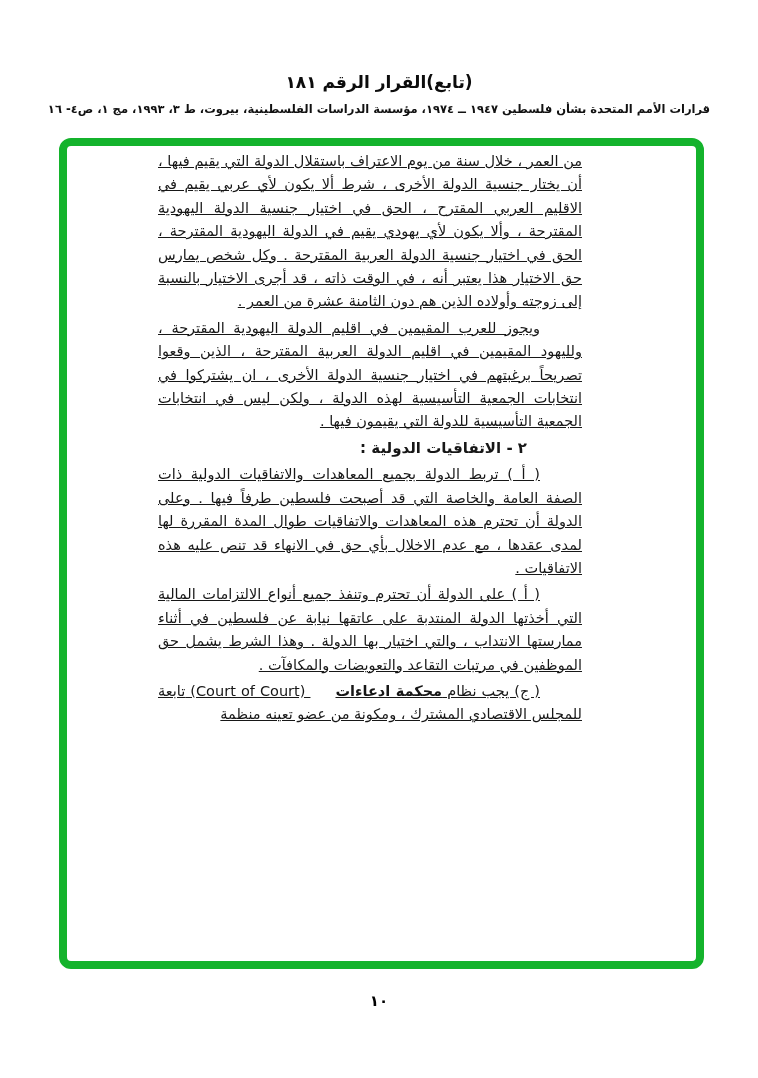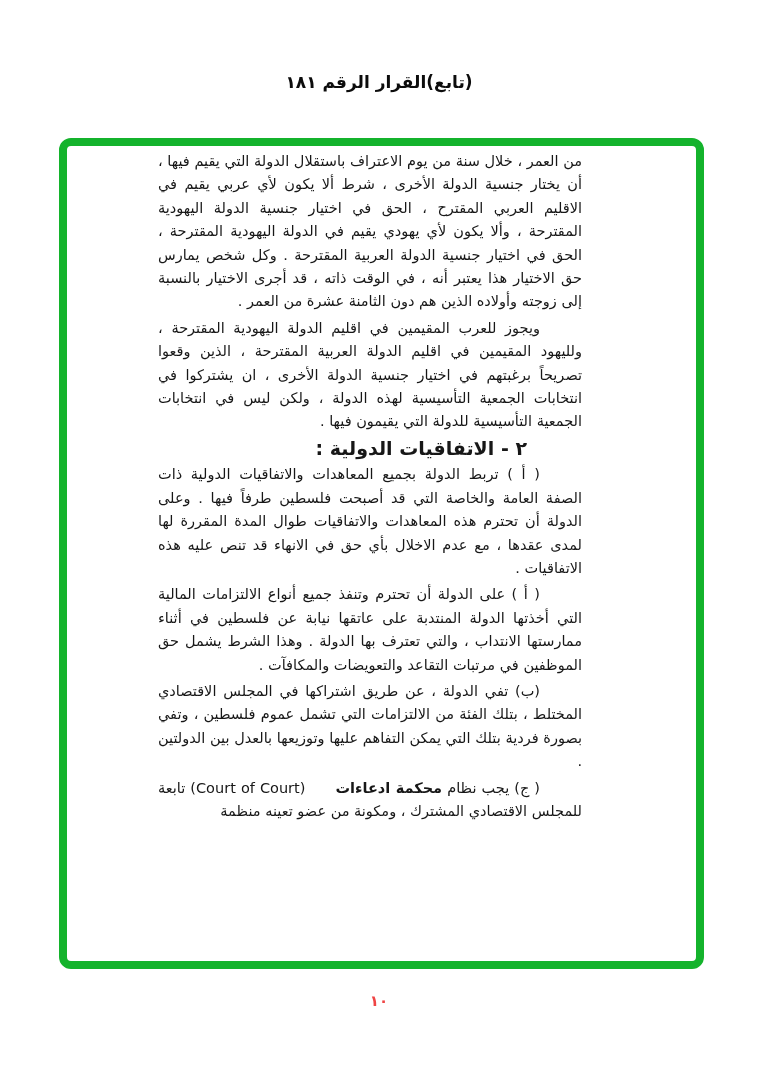--- a/index.html
+++ b/index.html
@@ -20,47 +20,47 @@
   .frame {
     position:absolute; left:59px; top:138px; width:645px; height:831px;
     box-sizing:border-box; border:8px solid #14b32c; border-radius:12px;
     background:transparent;
   }
   .doc-body {
     position:absolute; left:158px; top:150px; width:424px;
     direction:rtl; text-align:justify;
     font-size:14.5px; line-height:23.4px; color:#171717;
   }
-  .doc-body p { margin:0 0 3px 0; text-indent:42px; }
+  .doc-body p { margin:0 0 3px 0; text-indent:42px;text-decoration:underline; }
   .doc-body p.p-cont { text-indent:0; }
   .doc-body h3 {
     margin:3px 55px 3px 0; padding:0;
-    font-size:19px; font-weight:bold; line-height:23.4px;
+    font-size:15px; font-weight:bold; line-height:23.4px;
   }
   .doc-body .bold { font-weight:bold;margin-left:25px; }
   .page-number {
     position:absolute; top:992px; left:0; right:0;
-    text-align:center; font-size:15px; font-weight:bold; color:#ef4444;
+    text-align:center; font-size:15px; font-weight:bold; color:#000000;
   }
 </style>
 </head>
 <body>
 
 <div class="page">
 
   <div class="header-title">(تابع)القرار الرقم ١٨١</div>
 
+  <div class="header-citation">قرارات الأمم المتحدة بشأن فلسطين ١٩٤٧ ــ ١٩٧٤، مؤسسة الدراسات الفلسطينية، بيروت، ط ٣، ١٩٩٣، مج ١، ص٤- ١٦</div>
 
   <div class="frame" style="border-color: rgb(20, 179, 44);"></div>
 
   <div class="doc-body">
       <p class="p-cont"><span>من العمر ، خلال سنة من يوم الاعتراف باستقلال الدولة التي يقيم فيها ، أن يختار جنسية الدولة الأخرى ، شرط ألا يكون لأي عربي يقيم في الاقليم العربي المقترح ، الحق في اختيار جنسية الدولة اليهودية المقترحة ، وألا يكون لأي يهودي يقيم في الدولة اليهودية المقترحة ، الحق في اختيار جنسية الدولة العربية المقترحة . وكل شخص يمارس حق الاختيار هذا يعتبر أنه ، في الوقت ذاته ، قد أجرى الاختيار بالنسبة إلى زوجته وأولاده الذين هم دون الثامنة عشرة من العمر .</span></p>
       <p><span>ويجوز للعرب المقيمين في اقليم الدولة اليهودية المقترحة ، ولليهود المقيمين في اقليم الدولة العربية المقترحة ، الذين وقعوا تصريحاً برغبتهم في اختيار جنسية الدولة الأخرى ، ان يشتركوا في انتخابات الجمعية التأسيسية لهذه الدولة ، ولكن ليس في انتخابات الجمعية التأسيسية للدولة التي يقيمون فيها .</span></p>
       <h3><span>٢ - الاتفاقيات الدولية :</span></h3>
       <p><span>( أ ) تربط الدولة بجميع المعاهدات والاتفاقيات الدولية ذات الصفة العامة والخاصة التي قد أصبحت فلسطين طرفاً فيها . وعلى الدولة أن تحترم هذه المعاهدات والاتفاقيات طوال المدة المقررة لها لمدى عقدها ، مع عدم الاخلال بأي حق في الانهاء قد تنص عليه هذه الاتفاقيات .</span></p>
-      <p><span>( أ ) على الدولة أن تحترم وتنفذ جميع أنواع الالتزامات المالية التي أخذتها الدولة المنتدبة على عاتقها نيابة عن فلسطين في أثناء ممارستها الانتداب ، والتي تعترف بها الدولة . وهذا الشرط يشمل حق الموظفين في مرتبات التقاعد والتعويضات والمكافآت .</span></p>
-      <p><span>(ب) تفي الدولة ، عن طريق اشتراكها في المجلس الاقتصادي المختلط ، بتلك الفئة من الالتزامات التي تشمل عموم فلسطين ، وتفي بصورة فردية بتلك التي يمكن التفاهم عليها وتوزيعها بالعدل بين الدولتين .</span></p>
+      <p><span>( أ ) على الدولة أن تحترم وتنفذ جميع أنواع الالتزامات المالية التي أخذتها الدولة المنتدبة على عاتقها نيابة عن فلسطين في أثناء ممارستها الانتداب ، والتي اختيار بها الدولة . وهذا الشرط يشمل حق الموظفين في مرتبات التقاعد والتعويضات والمكافآت .</span></p>
       <p><span>( ج) يجب نظام </span><span class="bold">محكمة ادعاءات</span><span dir="ltr"> (Court of Court) </span><span>تابعة للمجلس الاقتصادي المشترك ، ومكونة من عضو تعينه منظمة</span></p>
     </div>
 
   <div class="page-number">١٠</div>
 
 </div>
 
 </body></html>

